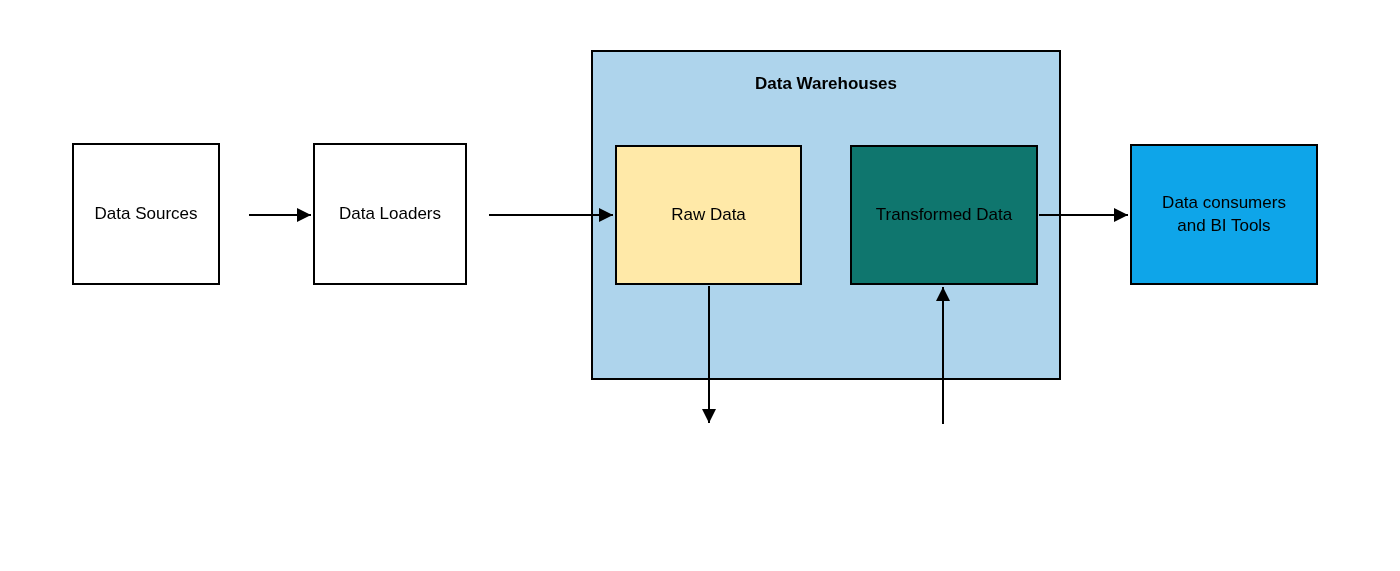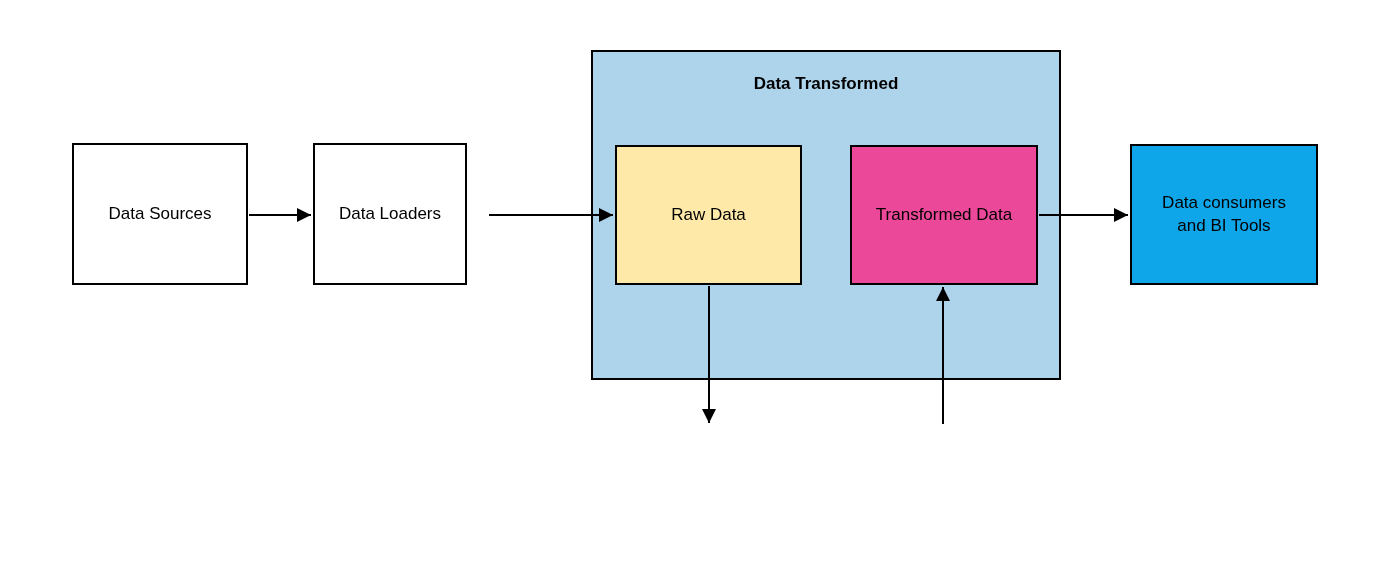--- a/index.html
+++ b/index.html
@@ -23,21 +23,21 @@
     background: #ffffff;
     display: flex;
     align-items: center;
     justify-content: center;
     text-align: center;
     font-size: 17px;
     line-height: 1.3;
   }
 
   
-  .node-data-sources   { left: 72px;  top: 143px; width: 176px; height: 142px; }
+  .node-data-sources   { left: 72px;  top: 143px; width: 148px; height: 142px; }
   .node-data-loaders   { left: 313px; top: 143px; width: 154px; height: 142px; }
   .node-data-consumers { left: 1130px; top: 144px; width: 188px; height: 141px; flex-direction: column; }
 
   
   .node-warehouse {
     left: 591px; top: 50px; width: 470px; height: 330px;
     align-items: flex-start;
     font-weight: bold;
     padding-top: 21px;
   }
@@ -60,36 +60,36 @@
     stroke: #000000;
     stroke-width: 2;
   }
 </style>
 </head>
 <body>
 
 <div class="canvas">
 
   <div class="node node-warehouse" style="background-color: rgb(174, 212, 236);">
-    <span>Data Transformed</span>
+    <span>Data Warehouses</span>
   </div>
 
   <div class="node node-data-sources" style="background-color: rgb(255, 255, 255);">
     <span>Data Sources</span>
   </div>
 
   <div class="node node-data-loaders" style="background-color: rgb(255, 255, 255);">
     <span>Data Loaders</span>
   </div>
 
   <div class="node node-raw-data" style="background-color: rgb(255, 233, 168);">
     <span>Raw Data</span>
   </div>
 
-  <div class="node node-transformed" style="background-color: #ec4899;">
+  <div class="node node-transformed" style="background-color: #0f766e;">
     <span>Transformed Data</span>
   </div>
 
   <div class="node node-data-consumers" style="background-color: #0ea5e9;">
     <span>Data consumers</span>
     <span>and BI Tools</span>
   </div>
 
 
   <svg class="arrow-layer" viewBox="0 0 1400 571" xmlns="http://www.w3.org/2000/svg">

